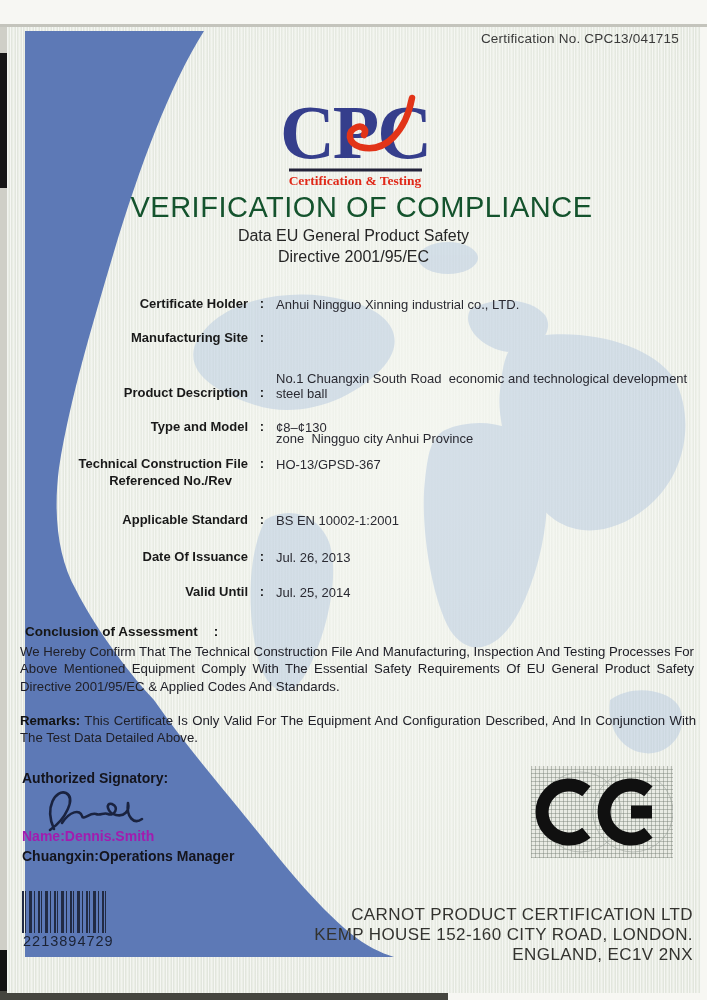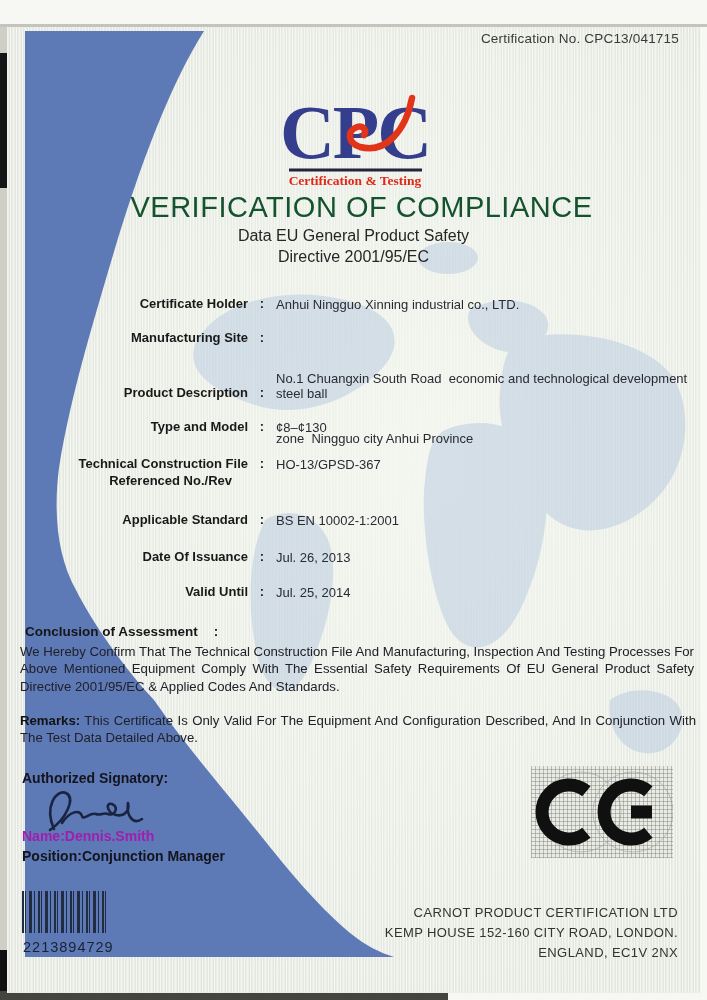--- a/index.html
+++ b/index.html
@@ -61,23 +61,23 @@
   
   .barcode{
     position:absolute;left:22px;top:891px;width:84px;height:42px;
     background:
       repeating-linear-gradient(90deg,
         #222b44 0 2px, rgba(0,0,0,0) 2px 3px,
         #222b44 3px 4px, rgba(0,0,0,0) 4px 7px,
         #222b44 7px 10px, rgba(0,0,0,0) 10px 12px,
         #222b44 12px 13px, rgba(0,0,0,0) 13px 16px);
   }
-  .barcode-num{position:absolute;left:23px;top:933px;font-size:14.5px;letter-spacing:1px;color:#1b2233;margin-top:6px;}
-  
-  .footer-line{position:absolute;right:29px;text-align:right;font-size:13px;letter-spacing:.4px;color:#33332f;}
+  .barcode-num{position:absolute;left:23px;top:933px;font-size:14.5px;letter-spacing:1px;color:#1b2233;}
+  
+  .footer-line{position:absolute;right:14px;text-align:right;font-size:17px;letter-spacing:.4px;color:#33332f;}
   .f1{top:905px;} .f2{top:925px;} .f3{top:945px;padding-left:32px;}
 </style>
 </head>
 <body>
 
 <div class="stage">
 
   <div class="scan-topline"></div>
   <div class="scan-left-edge"></div>
   <div class="scan-right-line"></div>
@@ -187,21 +187,21 @@
 
   <div class="para remarks">
     <b>Remarks:</b><span> This Certificate Is Only Valid For The Equipment And Configuration Described, And In Conjunction With The Test Data Detailed Above.</span>
   </div>
 
   <div class="auth-head">Authorized Signatory:</div>
   <svg class="sig-svg" viewBox="0 0 165 50">
     <path d="M16,44 C6,22 18,4 28,8 C38,13 28,34 12,45 M24,38 C32,26 42,24 44,31 C45,36 52,27 58,29 C62,31 66,27 70,29 C76,32 82,22 74,19 C67,17 69,28 78,30 C86,32 92,26 90,18 M90,18 C88,32 96,40 104,34" fill="none" stroke="#1a2340" stroke-width="2.6" stroke-linecap="round" stroke-linejoin="round"></path>
   </svg>
   <div class="sig-name">Name:Dennis.Smith</div>
-  <div class="sig-pos">Position:Conjunction Manager</div>
+  <div class="sig-pos">Chuangxin:Operations Manager</div>
 
   <div class="ce-box">
     <svg width="142" height="92" viewBox="0 0 142 92">
       <circle cx="50" cy="46" r="40" fill="none" stroke="#9aa099" stroke-width="1" opacity="0.6"></circle>
       <circle cx="102" cy="46" r="40" fill="none" stroke="#9aa099" stroke-width="1" opacity="0.6"></circle>
       <path d="M55.4,25.3 A27,27 0 1 0 55.4,66.7" fill="none" stroke="#101010" stroke-width="13"></path>
       <path d="M117.4,25.3 A27,27 0 1 0 117.4,66.7" fill="none" stroke="#101010" stroke-width="13"></path>
       <line x1="100" y1="46" x2="121" y2="46" stroke="#101010" stroke-width="13"></line>
     </svg>
   </div>

